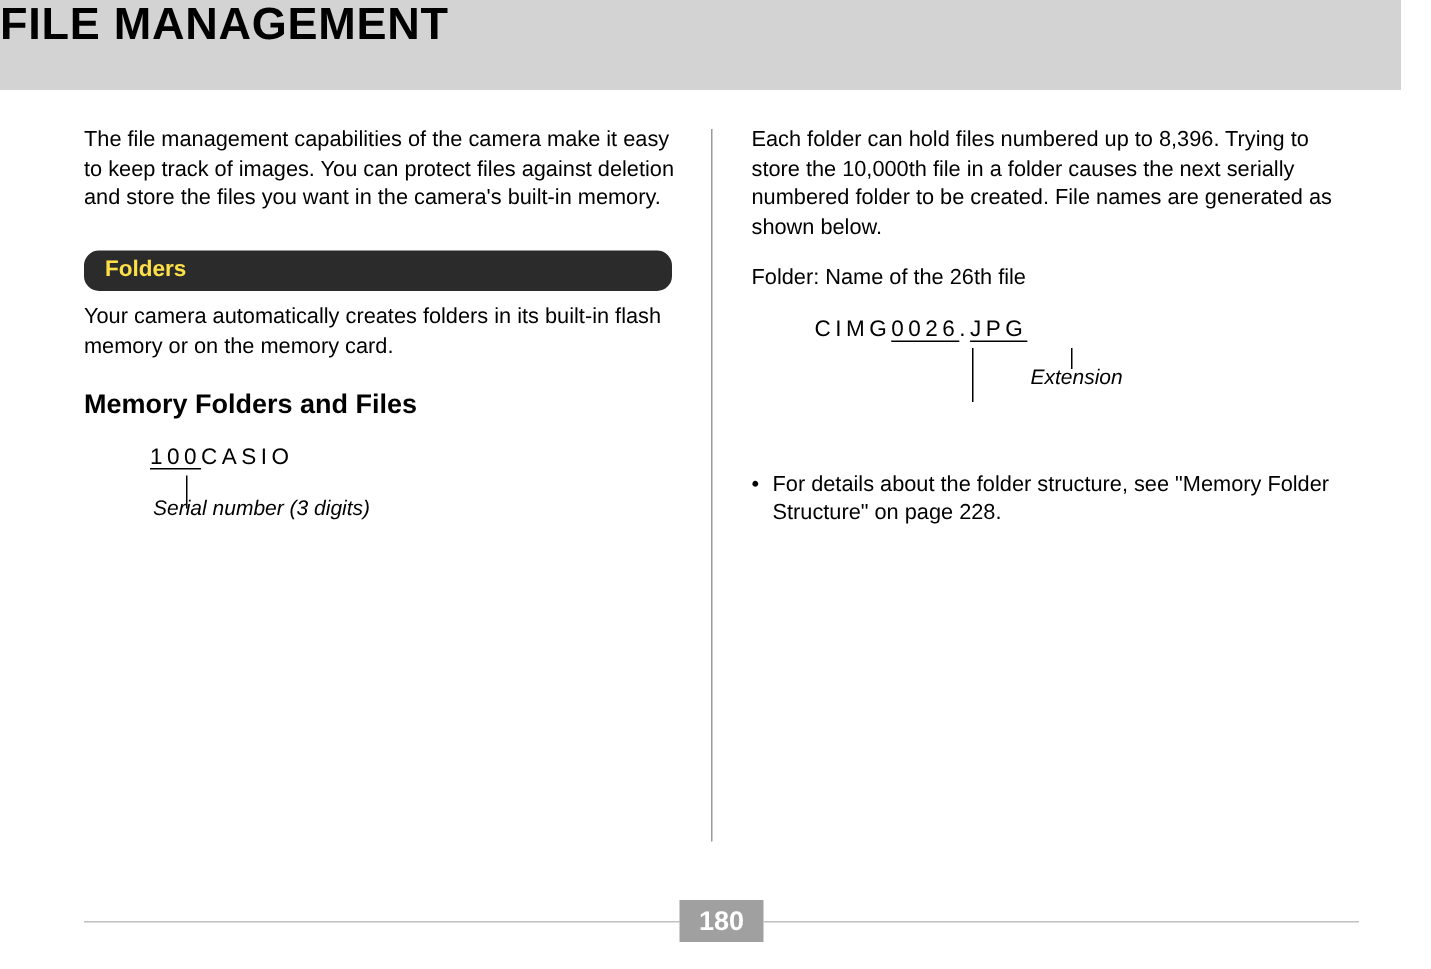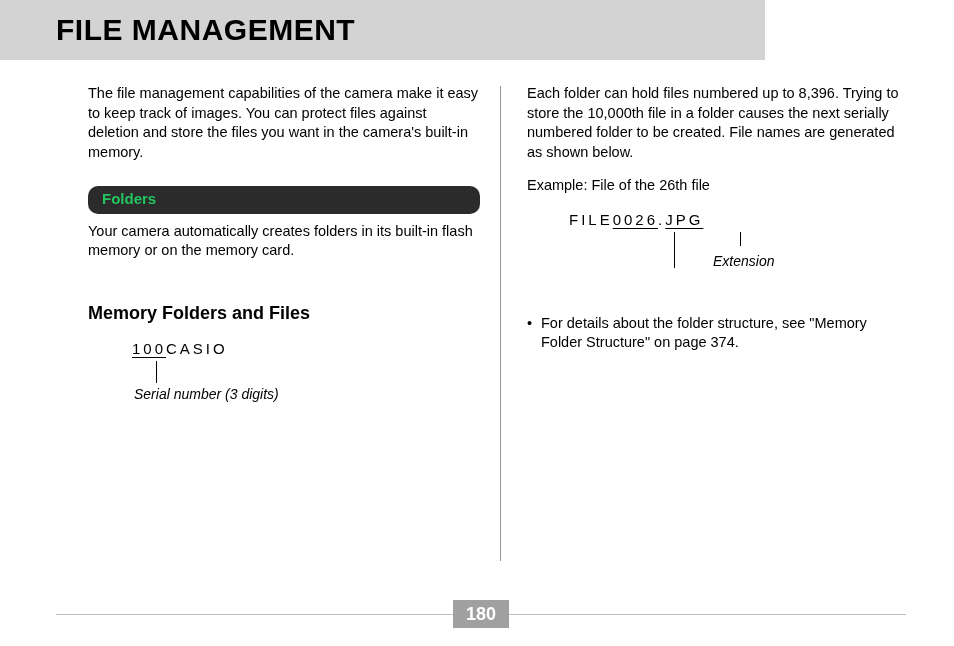--- a/index.html
+++ b/index.html
@@ -7,67 +7,65 @@
     width: 954px;
     height: 646px;
     background: #fff;
     font-family: Arial, Helvetica, sans-serif;
     color: #000;
     position: relative;
   }
   .header {
     background: #d3d3d3;
     height: 60px;
-    width: 765px;
-    padding-left: 56px;
+    width: 934px;
     display: flex;
-    align-items: center;
   }
   .title {
     font-size: 30px;
     font-weight: bold;
     letter-spacing: 0.5px;
   }
   .page {
     display: flex;
-    padding: 24px 48px 0 88px;
+    padding: 24px 48px 0 56px;
     gap: 0;
     height: 530px;
     position: relative;
   }
   .col {
     width: 418px;
     font-size: 14.5px;
     line-height: 1.35;
   }
   .col-left { padding-right: 20px; }
   .col-right { padding-left: 26px; }
   .divider {
     width: 1px;
     background: #9a9a9a;
     height: 475px;
     margin-top: 2px;
   }
   .para { margin-bottom: 14px; }
   .section-tag {
     background: #2b2b2b;
-    color: #22c55e;
+    color: #fde047;
     font-weight: bold;
     font-size: 15px;
     padding: 3px 14px 4px 14px;
     border-radius: 10px;
     display: block;
     width: 392px;
     margin-top: 24px;
     margin-bottom: 8px;
   }
   .subhead {
     font-weight: bold;
     font-size: 18px;
-    margin-top: 40px;
+    margin-top: 16px;
     margin-bottom: 10px;
   }
   .example-block {
     margin-top: 14px;
     position: relative;
     height: 72px;
   }
   .mono {
     font-family: Arial, Helvetica, sans-serif;
     letter-spacing: 3px;
@@ -139,42 +137,42 @@
 
     <div class="section-tag">Folders</div>
     <p class="para">Your camera automatically creates folders in its built-in flash memory or on the memory card.</p>
 
     <div class="subhead">Memory Folders and Files</div>
 
 
     <div class="example-block" style="padding-left:44px;">
       <span class="mono underline">100</span><span class="mono">CASIO</span>
       <div class="annot-line" style="left:68px; top:22px; height:22px;"></div>
-      <div class="annot-text" style="left:46px; top:46px;font-style:italic;">Serial number (3 digits)</div>
+      <div class="annot-text" style="left:46px; top:34px;font-style:italic;">Serial number (3 digits)</div>
     </div>
   </div>
 
   <div class="divider"></div>
 
   <div class="col col-right">
     <p class="para">Each folder can hold files numbered up to 8,396. Trying to store the 10,000th file in a folder causes the next serially numbered folder to be created. File names are generated as shown below.</p>
 
-    <p class="para">Example: File of the 26th file</p>
+    <p class="para">Folder: Name of the 26th file</p>
 
     <div class="example-block" style="padding-left:42px; height:90px;">
-      <span class="mono">FILE</span><span class="mono underline">0026</span><span class="mono">.</span><span class="mono underline">JPG</span>
+      <span class="mono">CIMG</span><span class="mono underline">0026</span><span class="mono">.</span><span class="mono underline">JPG</span>
 
       <div class="annot-line" style="left:147px; top:22px; height:36px;"></div>
       <div class="annot-line" style="left:213px; top:22px; height:14px;"></div>
 
-      <div class="annot-text" style="left:186px; top:42px;">Extension</div>
+      <div class="annot-text" style="left:186px; top:32px;">Extension</div>
     </div>
 
     <ul class="bullets">
-      <li>For details about the folder structure, see "Memory Folder Structure" on page 374.</li>
+      <li>For details about the folder structure, see "Memory Folder Structure" on page 228.</li>
     </ul>
   </div>
 
 </div>
 
 <div class="footer">
   <div class="ft-margin-left"></div>
   <div class="ft-line"></div>
   <div class="pg-box">180</div>
   <div class="ft-line"></div>

